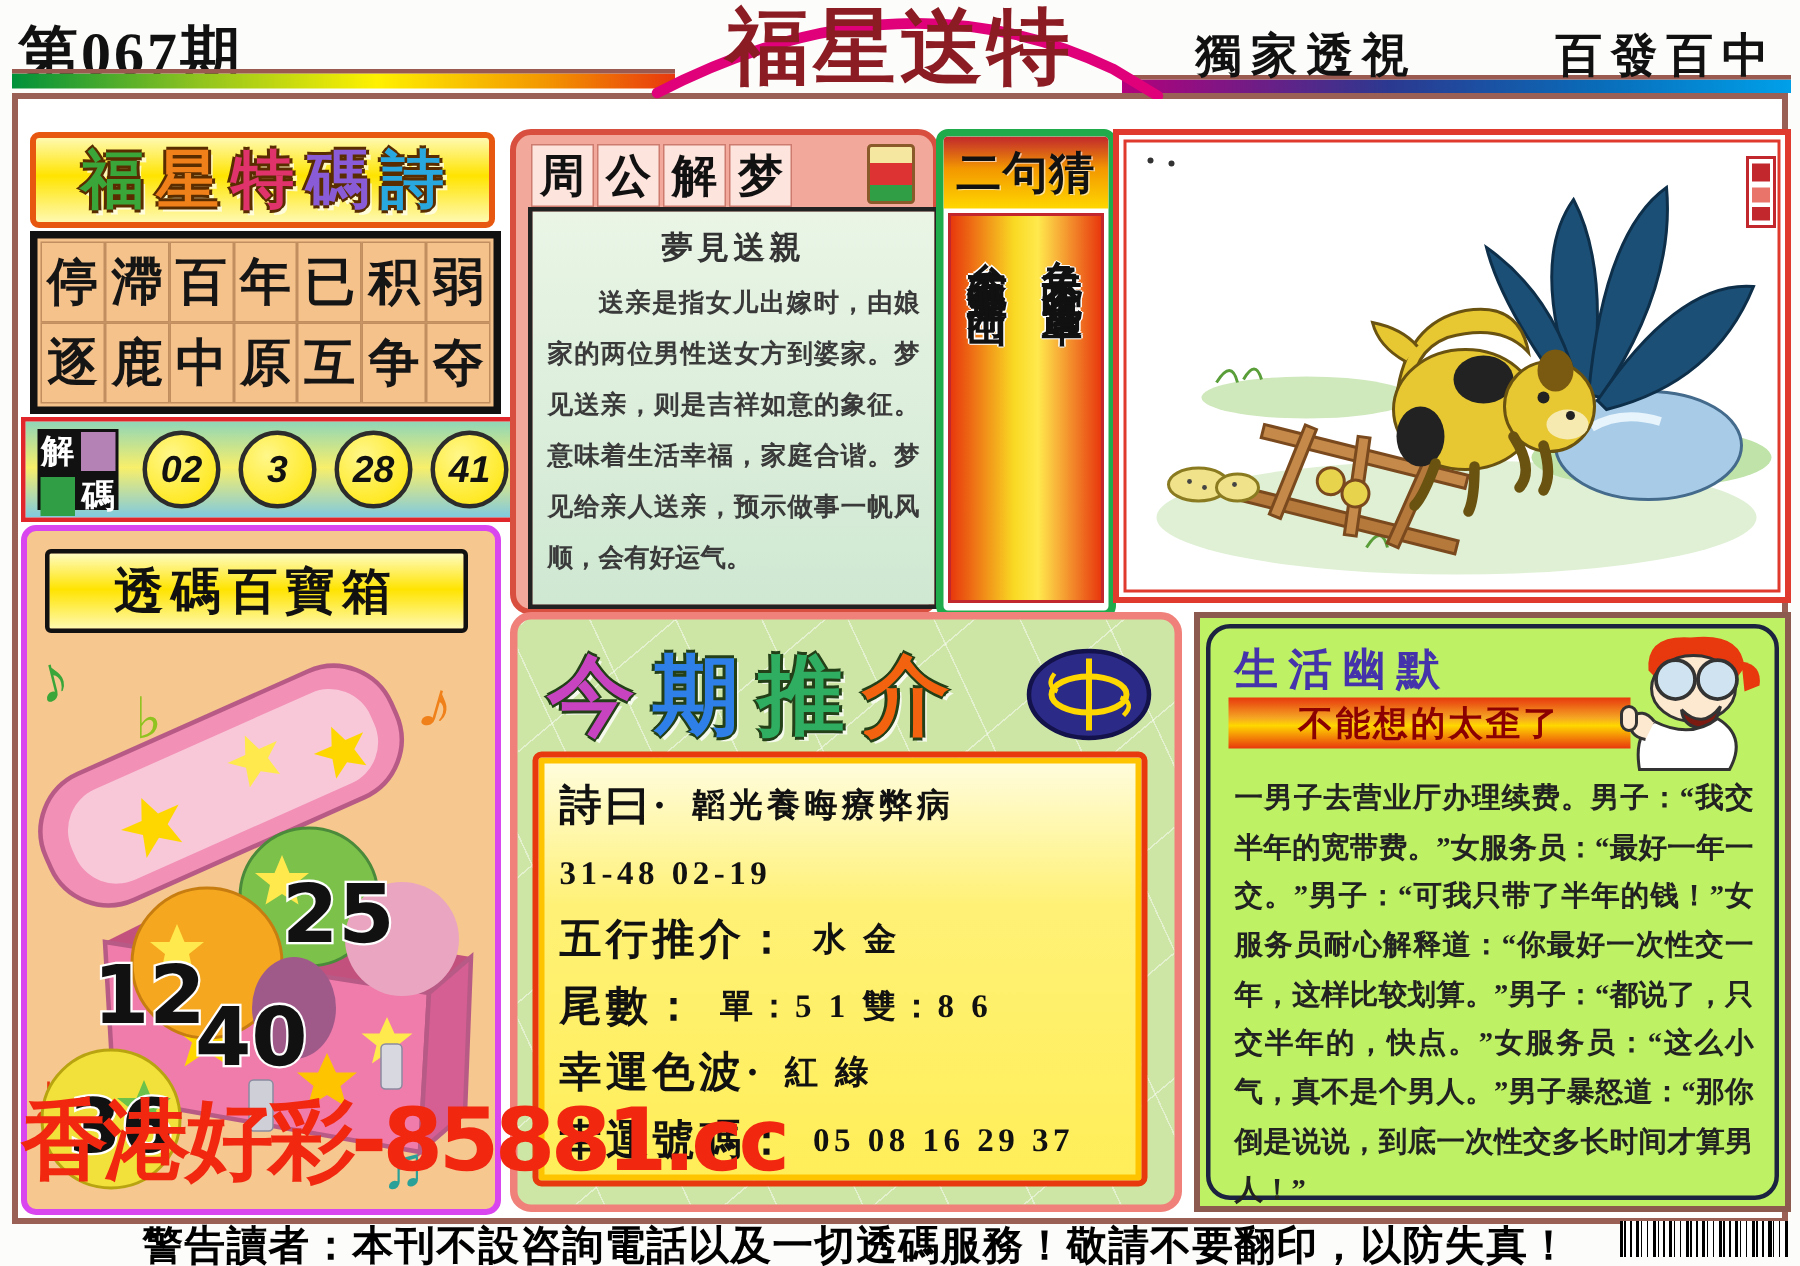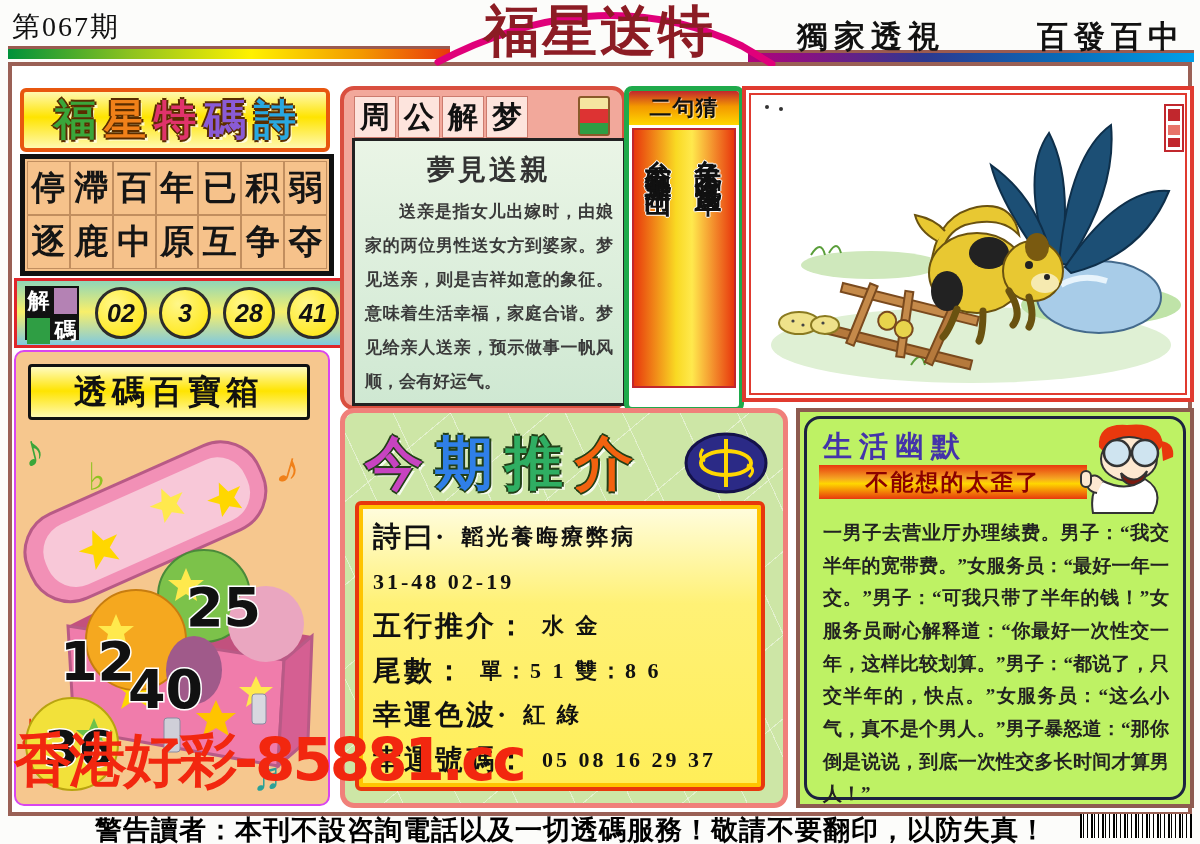--- a/index.html
+++ b/index.html
@@ -2,21 +2,21 @@
 <html><head>
 <meta charset="utf-8">
 <style>
   html,body{margin:0;padding:0;}
   body{width:1200px;height:844px;position:relative;background:#fcfcfa;overflow:hidden;
        font-family:"Liberation Sans","DejaVu Sans",sans-serif;}
   .abs{position:absolute;}
   .kai{font-family:"Liberation Serif","DejaVu Serif",serif;}
 
   
-  .issue{left:12px;top:8px;font-size:28px;font-weight:normal;color:#111;letter-spacing:2px;}
+  .issue{left:12px;top:8px;font-size:40px;font-weight:bold;color:#111;letter-spacing:2px;}
   .grad-left{left:8px;top:46px;width:442px;height:10px;border-top:3px solid #9a5a50;
      background:linear-gradient(90deg,#00913a,#8fc31f 28%,#fff100 55%,#f39800 80%,#e8380d);}
   .grad-right{left:748px;top:50px;width:446px;height:9px;border-top:3px solid #9a5a50;
      background:linear-gradient(90deg,#b4007c,#2b3990 40%,#0a6ab7 70%,#00a0e9);}
   .main-title{left:448px;top:2px;width:304px;height:60px;display:flex;align-items:center;justify-content:center;
      font-size:55px;font-weight:900;color:#8c1c24;letter-spacing:3px;z-index:3;}
   .title-arc{left:424px;top:0;z-index:2;}
   .slogan{top:16px;font-size:31px;font-weight:900;color:#111;letter-spacing:6px;}
 
   
@@ -38,45 +38,45 @@
   .decode-logo{width:54px;height:54px;background:#111;display:grid;grid-template-columns:1fr 1fr;
      grid-template-rows:1fr 1fr;flex:none;}
   .decode-logo .t{color:#fff;font-size:22px;font-weight:bold;display:flex;align-items:center;justify-content:center;
      font-family:"Liberation Serif",serif;}
   .sq-purple{background:#b482b4;margin:2px;}
   .sq-green{background:#2f9e44;margin:2px;}
   .decode-balls{display:flex;flex:1;justify-content:space-between;align-items:center;}
   .ball{width:46px;height:46px;border-radius:50%;background:radial-gradient(circle at 35% 30%,#fff78a,#ffe400);
      border:3px solid #2c2c2c;display:flex;align-items:center;justify-content:center;
      font-size:25px;font-weight:bold;color:#111;font-style:italic;}
-  .treasure-box{left:14px;top:350px;width:312px;height:452px;border:2px solid #d946ef;border-radius:10px;
+  .treasure-box{left:14px;top:350px;width:312px;height:452px;border:4px solid #d946ef;border-radius:10px;
      background:#f6c78e;z-index:1;overflow:hidden;text-align:right;}
   .treasure-banner{position:absolute;left:12px;top:12px;width:276px;height:50px;border:3px solid #111;border-radius:4px;
      background:linear-gradient(180deg,#fffbc0,#ffe400 48%,#fff9b0);display:flex;align-items:center;justify-content:center;
      font-size:33px;font-weight:900;color:#111;letter-spacing:5px;font-family:"Liberation Serif",serif;}
 
   
   .dream-box{left:340px;top:86px;width:278px;height:316px;border:4px solid #d94f3f;border-radius:14px;
      background:#f2a89b;z-index:1;}
   .dream-title{position:absolute;left:10px;top:6px;display:flex;gap:2px;}
   .dream-title .cell{width:40px;height:40px;background:rgba(255,243,238,.8);border:1px solid #cc7b6e;
      display:flex;align-items:center;justify-content:center;font-size:30px;font-weight:900;color:#111;
      font-family:"Liberation Serif",serif;}
   .dream-seal{position:absolute;right:12px;top:6px;width:28px;height:36px;border:2px solid #8a5a2a;border-radius:3px;
      background:linear-gradient(180deg,#f5e6a0 0 30%,#d33 30% 70%,#2f9e44 70%);}
   .dream-inner{position:absolute;left:8px;top:48px;width:248px;height:250px;border:3px solid #222;
      background:linear-gradient(180deg,#eaf5e6,#cfe8d2);padding:6px 10px;}
-  .dream-heading{text-align:center;font-size:28px;font-weight:bold;color:#333;letter-spacing:3px;margin:4px 0 6px;}
+  .dream-heading{text-align:center;font-size:21px;font-weight:bold;color:#333;letter-spacing:3px;margin:4px 0 6px;}
   .dream-body{font-size:17px;line-height:2.0;color:#3a3a3a;text-align:justify;text-indent:2em;font-weight:bold;}
 
   
   .riddle-box{left:624px;top:86px;width:110px;height:316px;border:5px solid #1faa4b;border-radius:8px;
      overflow:hidden;z-index:1;background:#fff;}
-  .riddle-title{height:34px;background:linear-gradient(180deg,#c1272d,#f39800 45%,#ffd700);
-     display:flex;align-items:center;justify-content:center;font-size:22px;font-weight:900;color:#111;
+  .riddle-title{height:48px;background:linear-gradient(180deg,#c1272d,#f39800 45%,#ffd700);
+     display:flex;align-items:center;justify-content:center;font-size:30px;font-weight:900;color:#111;
      letter-spacing:1px;text-shadow:1px 1px 0 rgba(255,255,255,.6);}
   .riddle-body{position:relative;height:256px;margin:3px;border:2px solid #c1272d;
      background:linear-gradient(90deg,#e8380d,#f9d923 42%,#ffe94d 58%,#e8380d);}
   .riddle-col{position:absolute;top:8px;writing-mode:vertical-rl;font-size:27px;font-weight:900;color:#111;
      letter-spacing:5px;font-family:"Liberation Serif",serif;
      text-shadow:-1px 0 0 #fff,1px 0 0 #fff,0 -1px 0 #fff,0 1px 0 #fff;}
   .riddle-col.first{right:8px;}
   .riddle-col.second{left:6px;}
 
   

